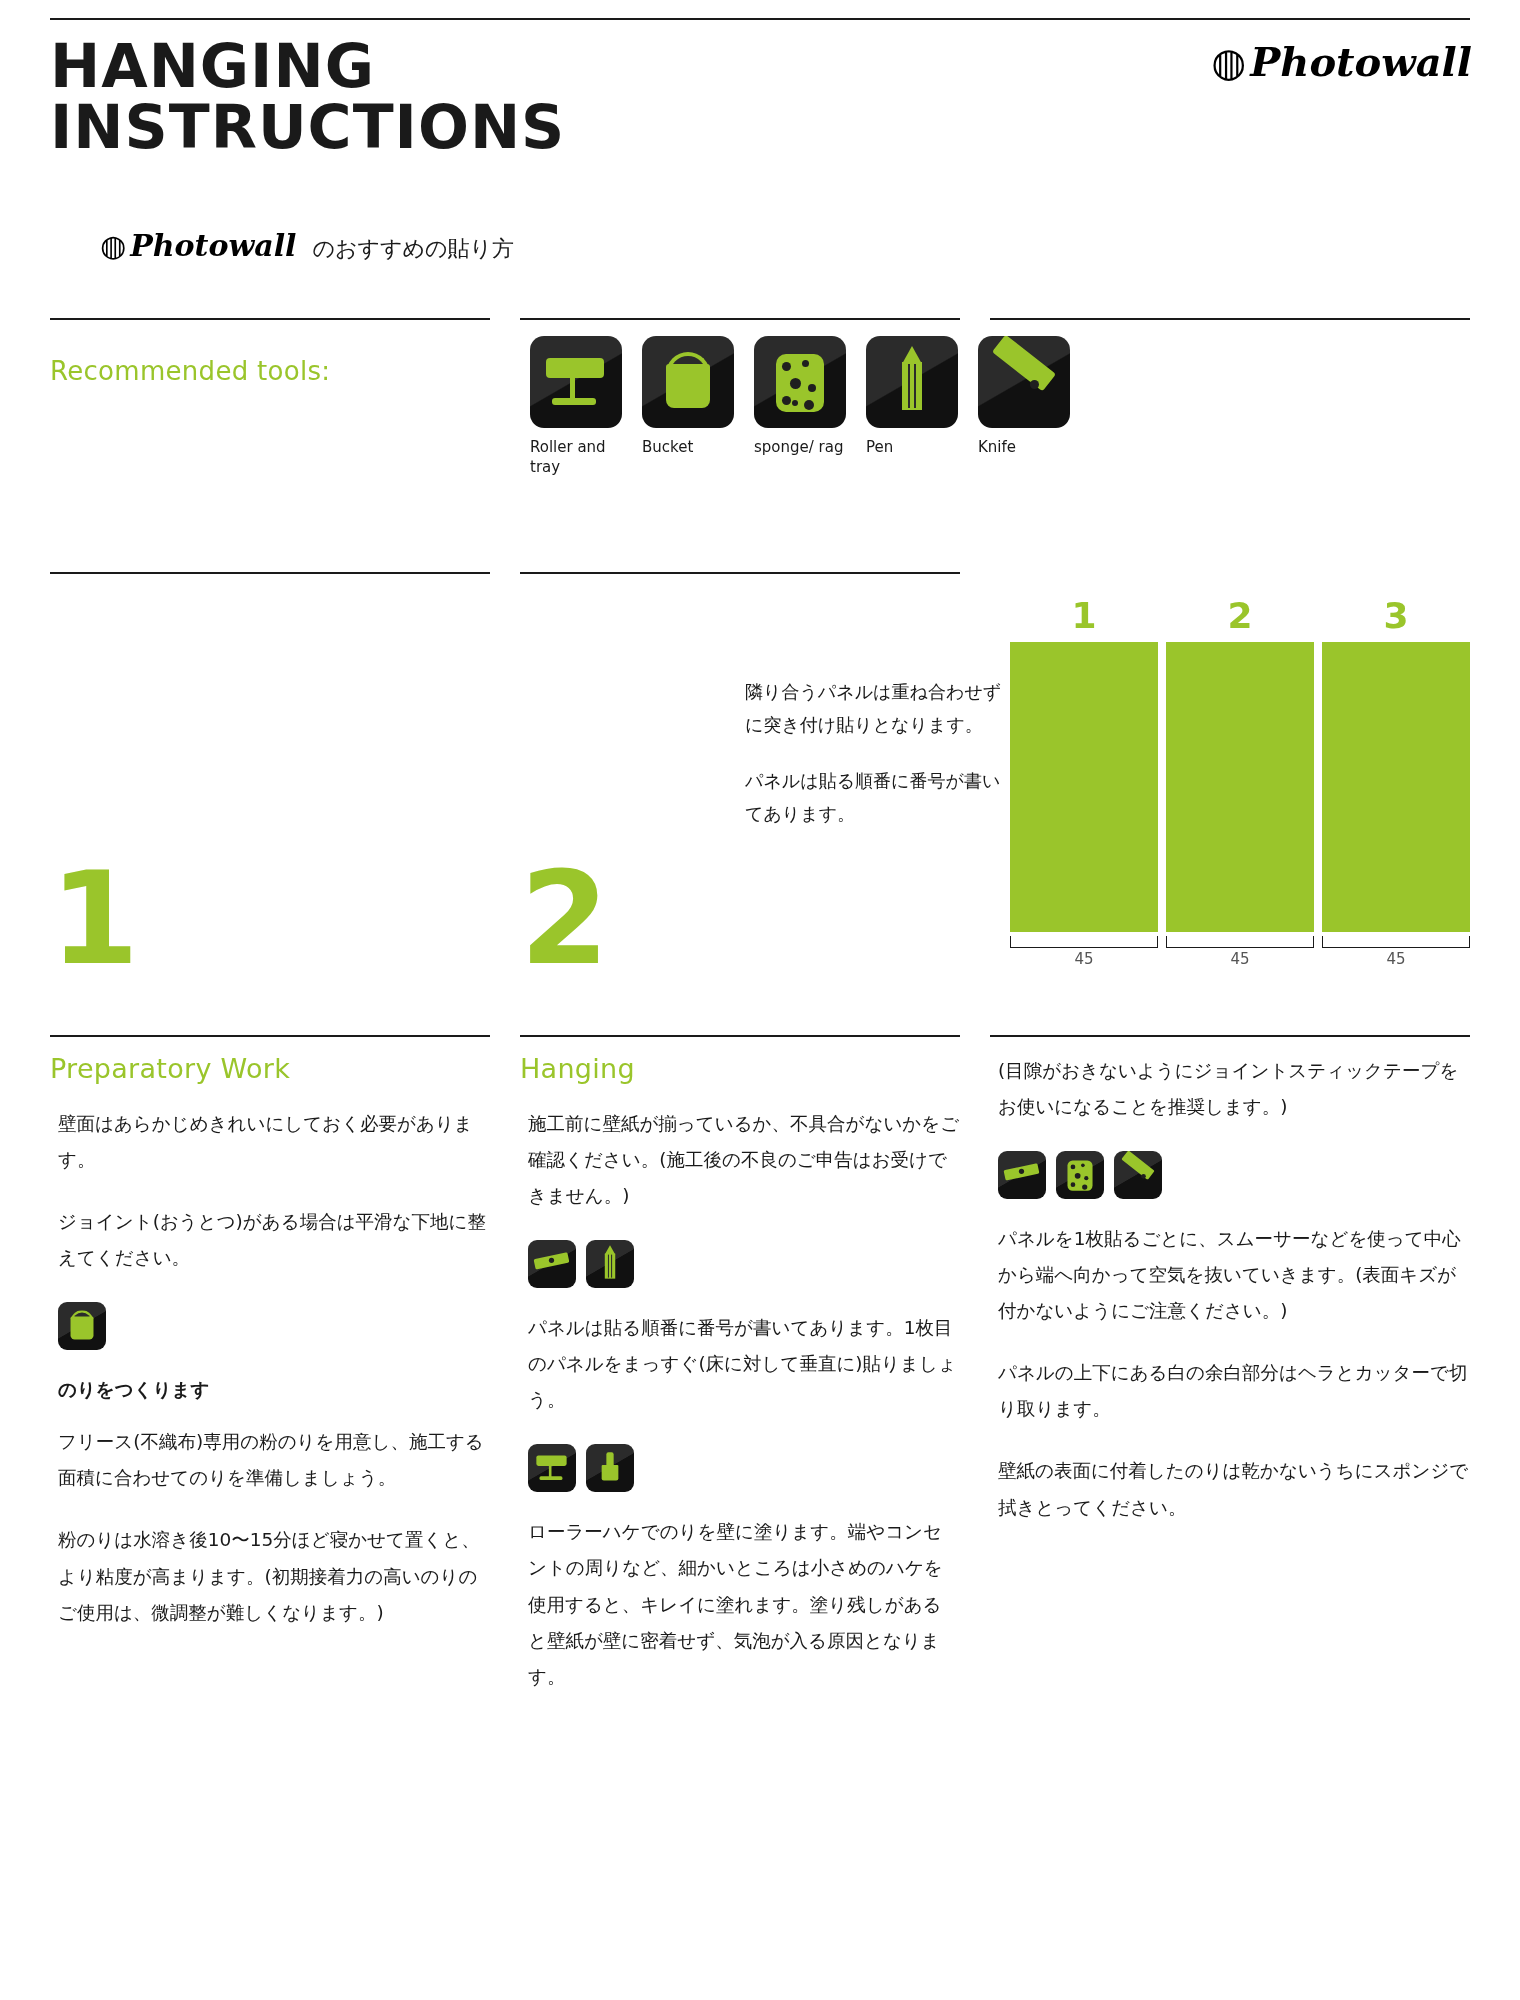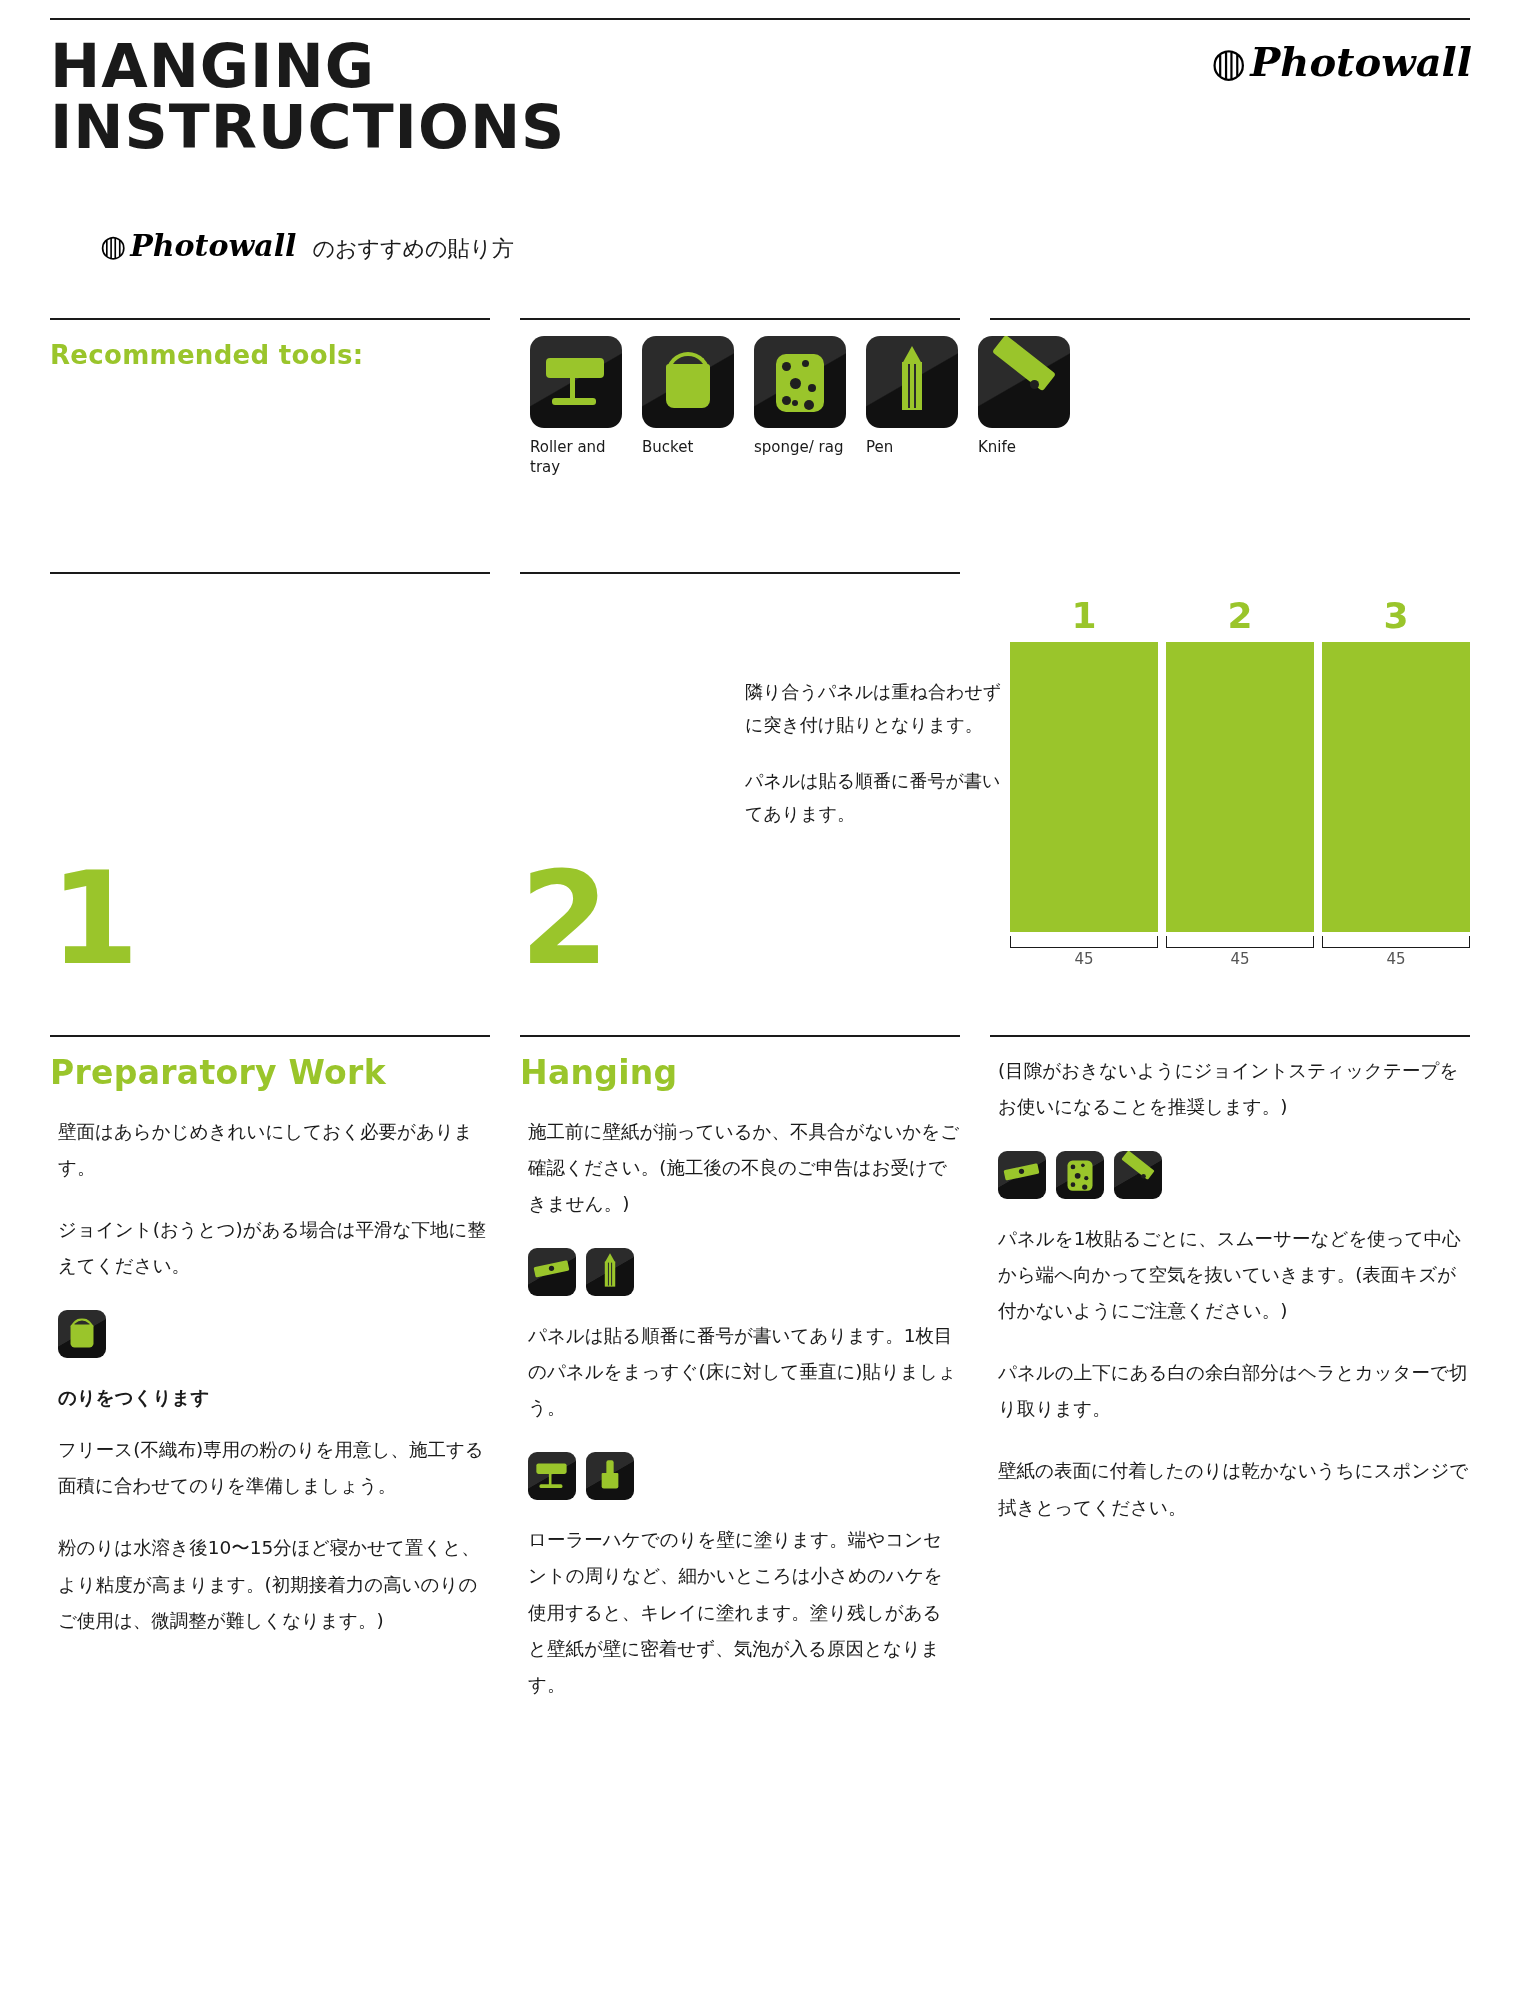--- a/index.html
+++ b/index.html
@@ -79,23 +79,23 @@
     background: #1a1a1a;
     height: 2px;
   }
   .rule.left  { left: 50px;  width: 440px; }
   .rule.mid   { left: 520px; width: 440px; }
   .rule.right { left: 990px; width: 480px; }
 
   
   .tools-label {
     position: absolute;
-    left: 50px; top: 340px;
+    left: 50px; top: 356px;
     font-size: 26px;
-    font-weight: bold;
+    font-weight: normal;
     color: #9ac52b;
     letter-spacing: 0.3px;
   }
   .tools-row {
     position: absolute;
     left: 530px; top: 336px;
     display: flex;
     gap: 20px;
   }
   .tool {
@@ -216,22 +216,22 @@
     color: #555;
   }
 
   
   .col { position: absolute; top: 1035px; }
   .col.c1 { left: 50px;  width: 440px; }
   .col.c2 { left: 520px; width: 440px; }
   .col.c3 { left: 990px; width: 480px; }
 
   .col-heading {
-    font-size: 33px;
-    font-weight: bold;
+    font-size: 27px;
+    font-weight: normal;
     color: #9ac52b;
     margin: 18px 0 22px 0;
     letter-spacing: 0.3px;
   }
   .body-text {
     font-size: 18.5px;
     line-height: 1.95;
     color: #1a1a1a;
     margin: 0 0 26px 0;
     padding-left: 8px;

